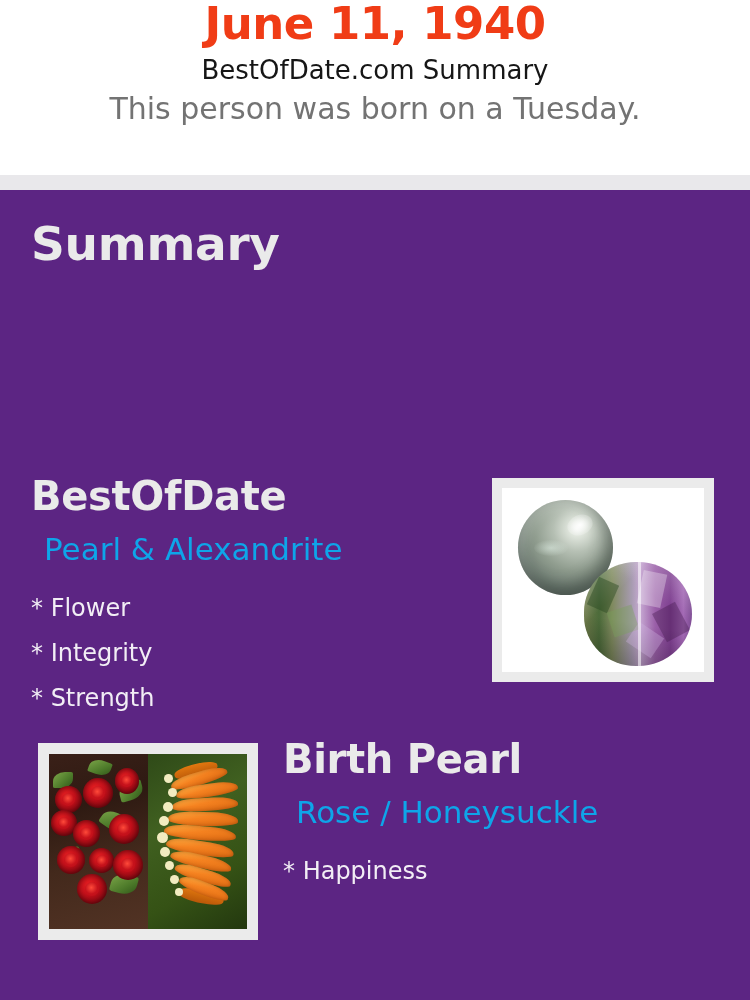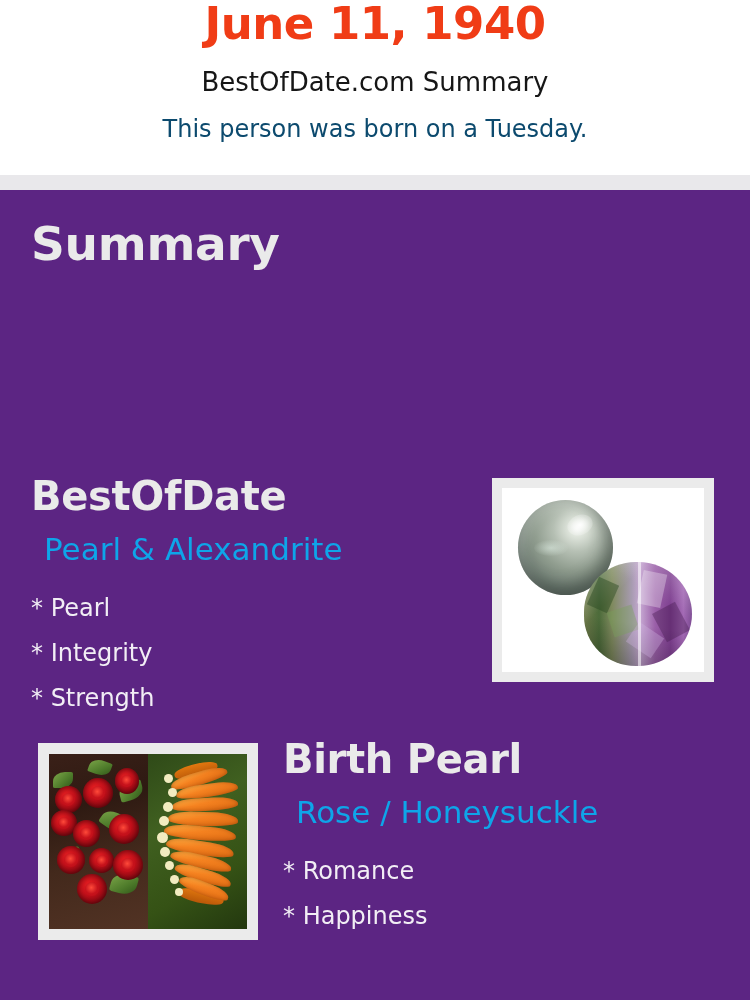--- a/index.html
+++ b/index.html
@@ -31,33 +31,33 @@
   }
   .header-date {
     margin: 0;
     font-size: 45px;
     font-weight: bold;
     color: #f03c16;
     letter-spacing: -0.5px;
     line-height: 1.05;
   }
   .header-site {
-    margin: 12px;
+    margin: 0;
     padding-top: 9px;
     font-size: 26px;
     font-weight: normal;
     color: #161616;
     line-height: 1.1;
   }
   .header-sub {
     margin: 0;
     padding-top: 7px;
-    font-size: 24px;
+    font-size: 30px;
     font-weight: normal;
-    color: #0c4a6e;
+    color: #737373;
     line-height: 1.1;
   }
   .header-divider {
     position: absolute;
     left: 0; top: 175px;
     width: 750px;
     height: 15px;
     background: #e9e8eb;
   }
 
@@ -304,31 +304,30 @@
   <div class="body-panel">
 
     <div class="sign-block">
       <h2 class="sign-name">Summary</h2>
     </div>
 
     <div class="stone-block">
       <h2 class="section-title">BestOfDate</h2>
       <div class="section-sub">Pearl &amp; Alexandrite</div>
       <ul class="trait-list">
-        <li>* Pearl</li>
+        <li>* Flower</li>
         <li>* Integrity</li>
         <li>* Strength</li>
       </ul>
     </div>
 
     <div class="flower-block">
       <h2 class="section-title">Birth Pearl</h2>
       <div class="section-sub">Rose / Honeysuckle</div>
       <ul class="trait-list">
-        <li>* Romance</li>
         <li>* Happiness</li>
       </ul>
     </div>
   </div>
 
   <div class="photo-frame" id="stone-frame">
     <div class="photo-inner" id="stone-inner">
       <div class="pearl"></div>
       <div class="pearl-glow"></div>
       <div class="gem">

